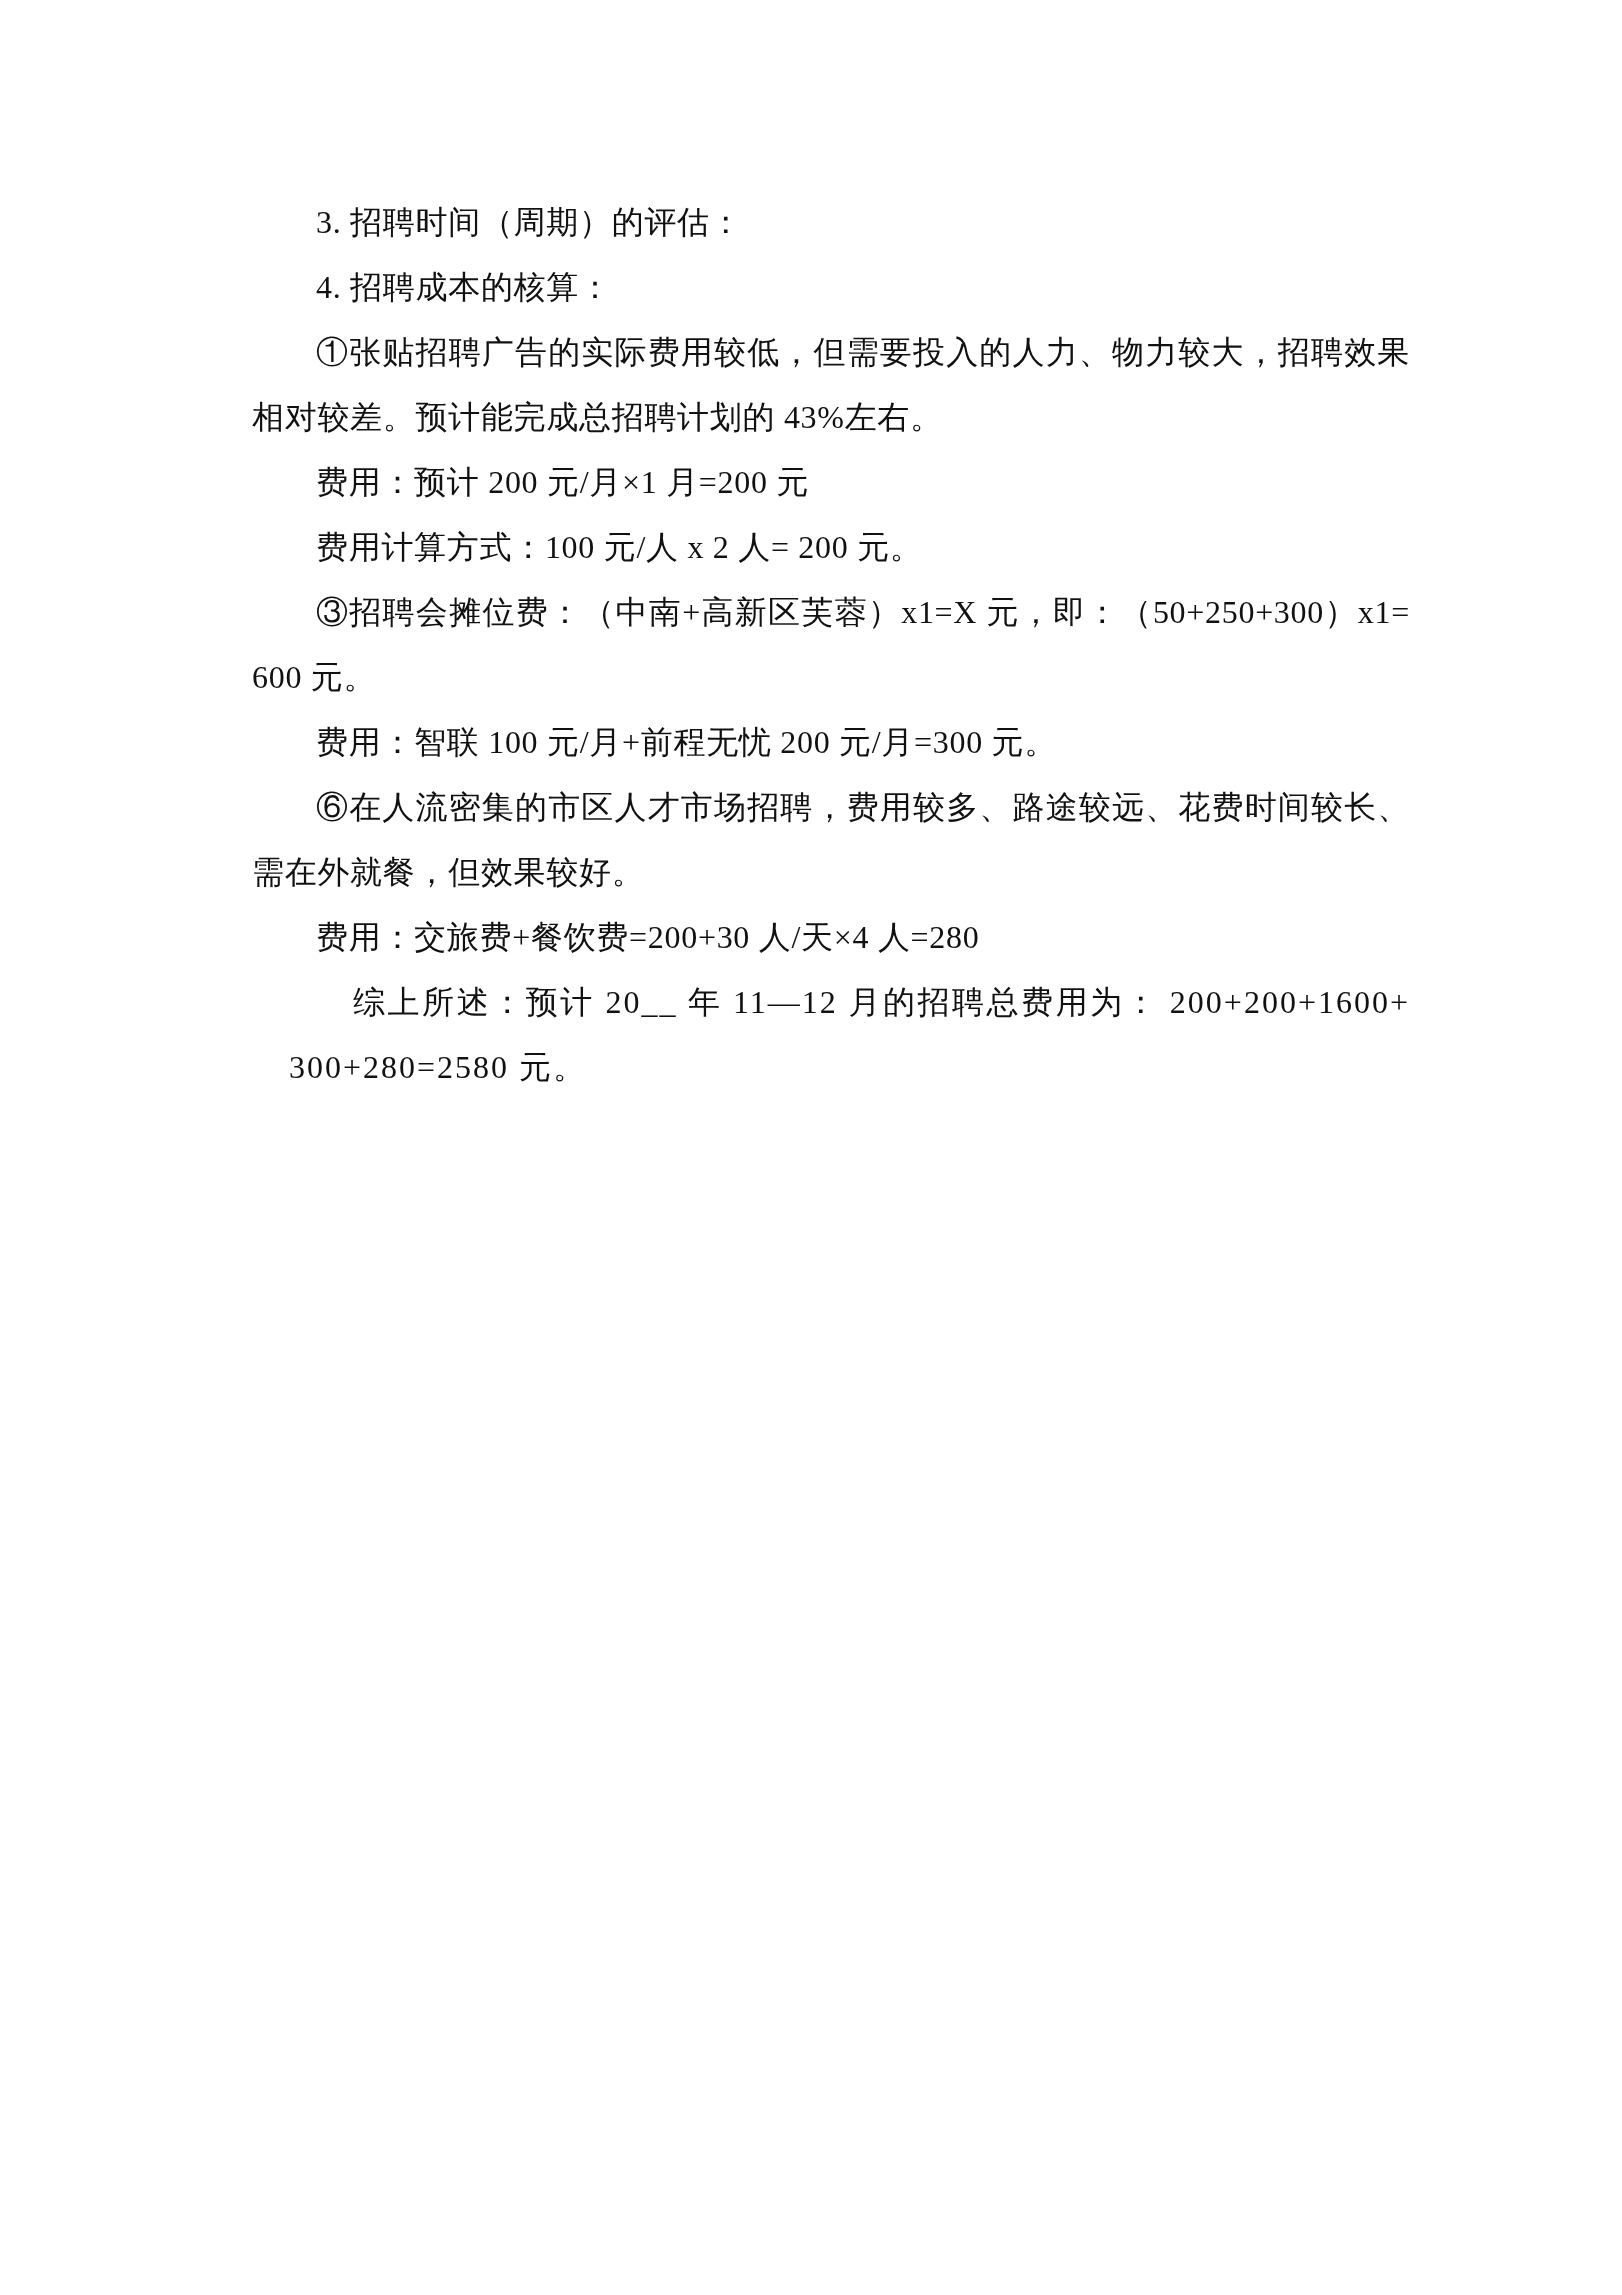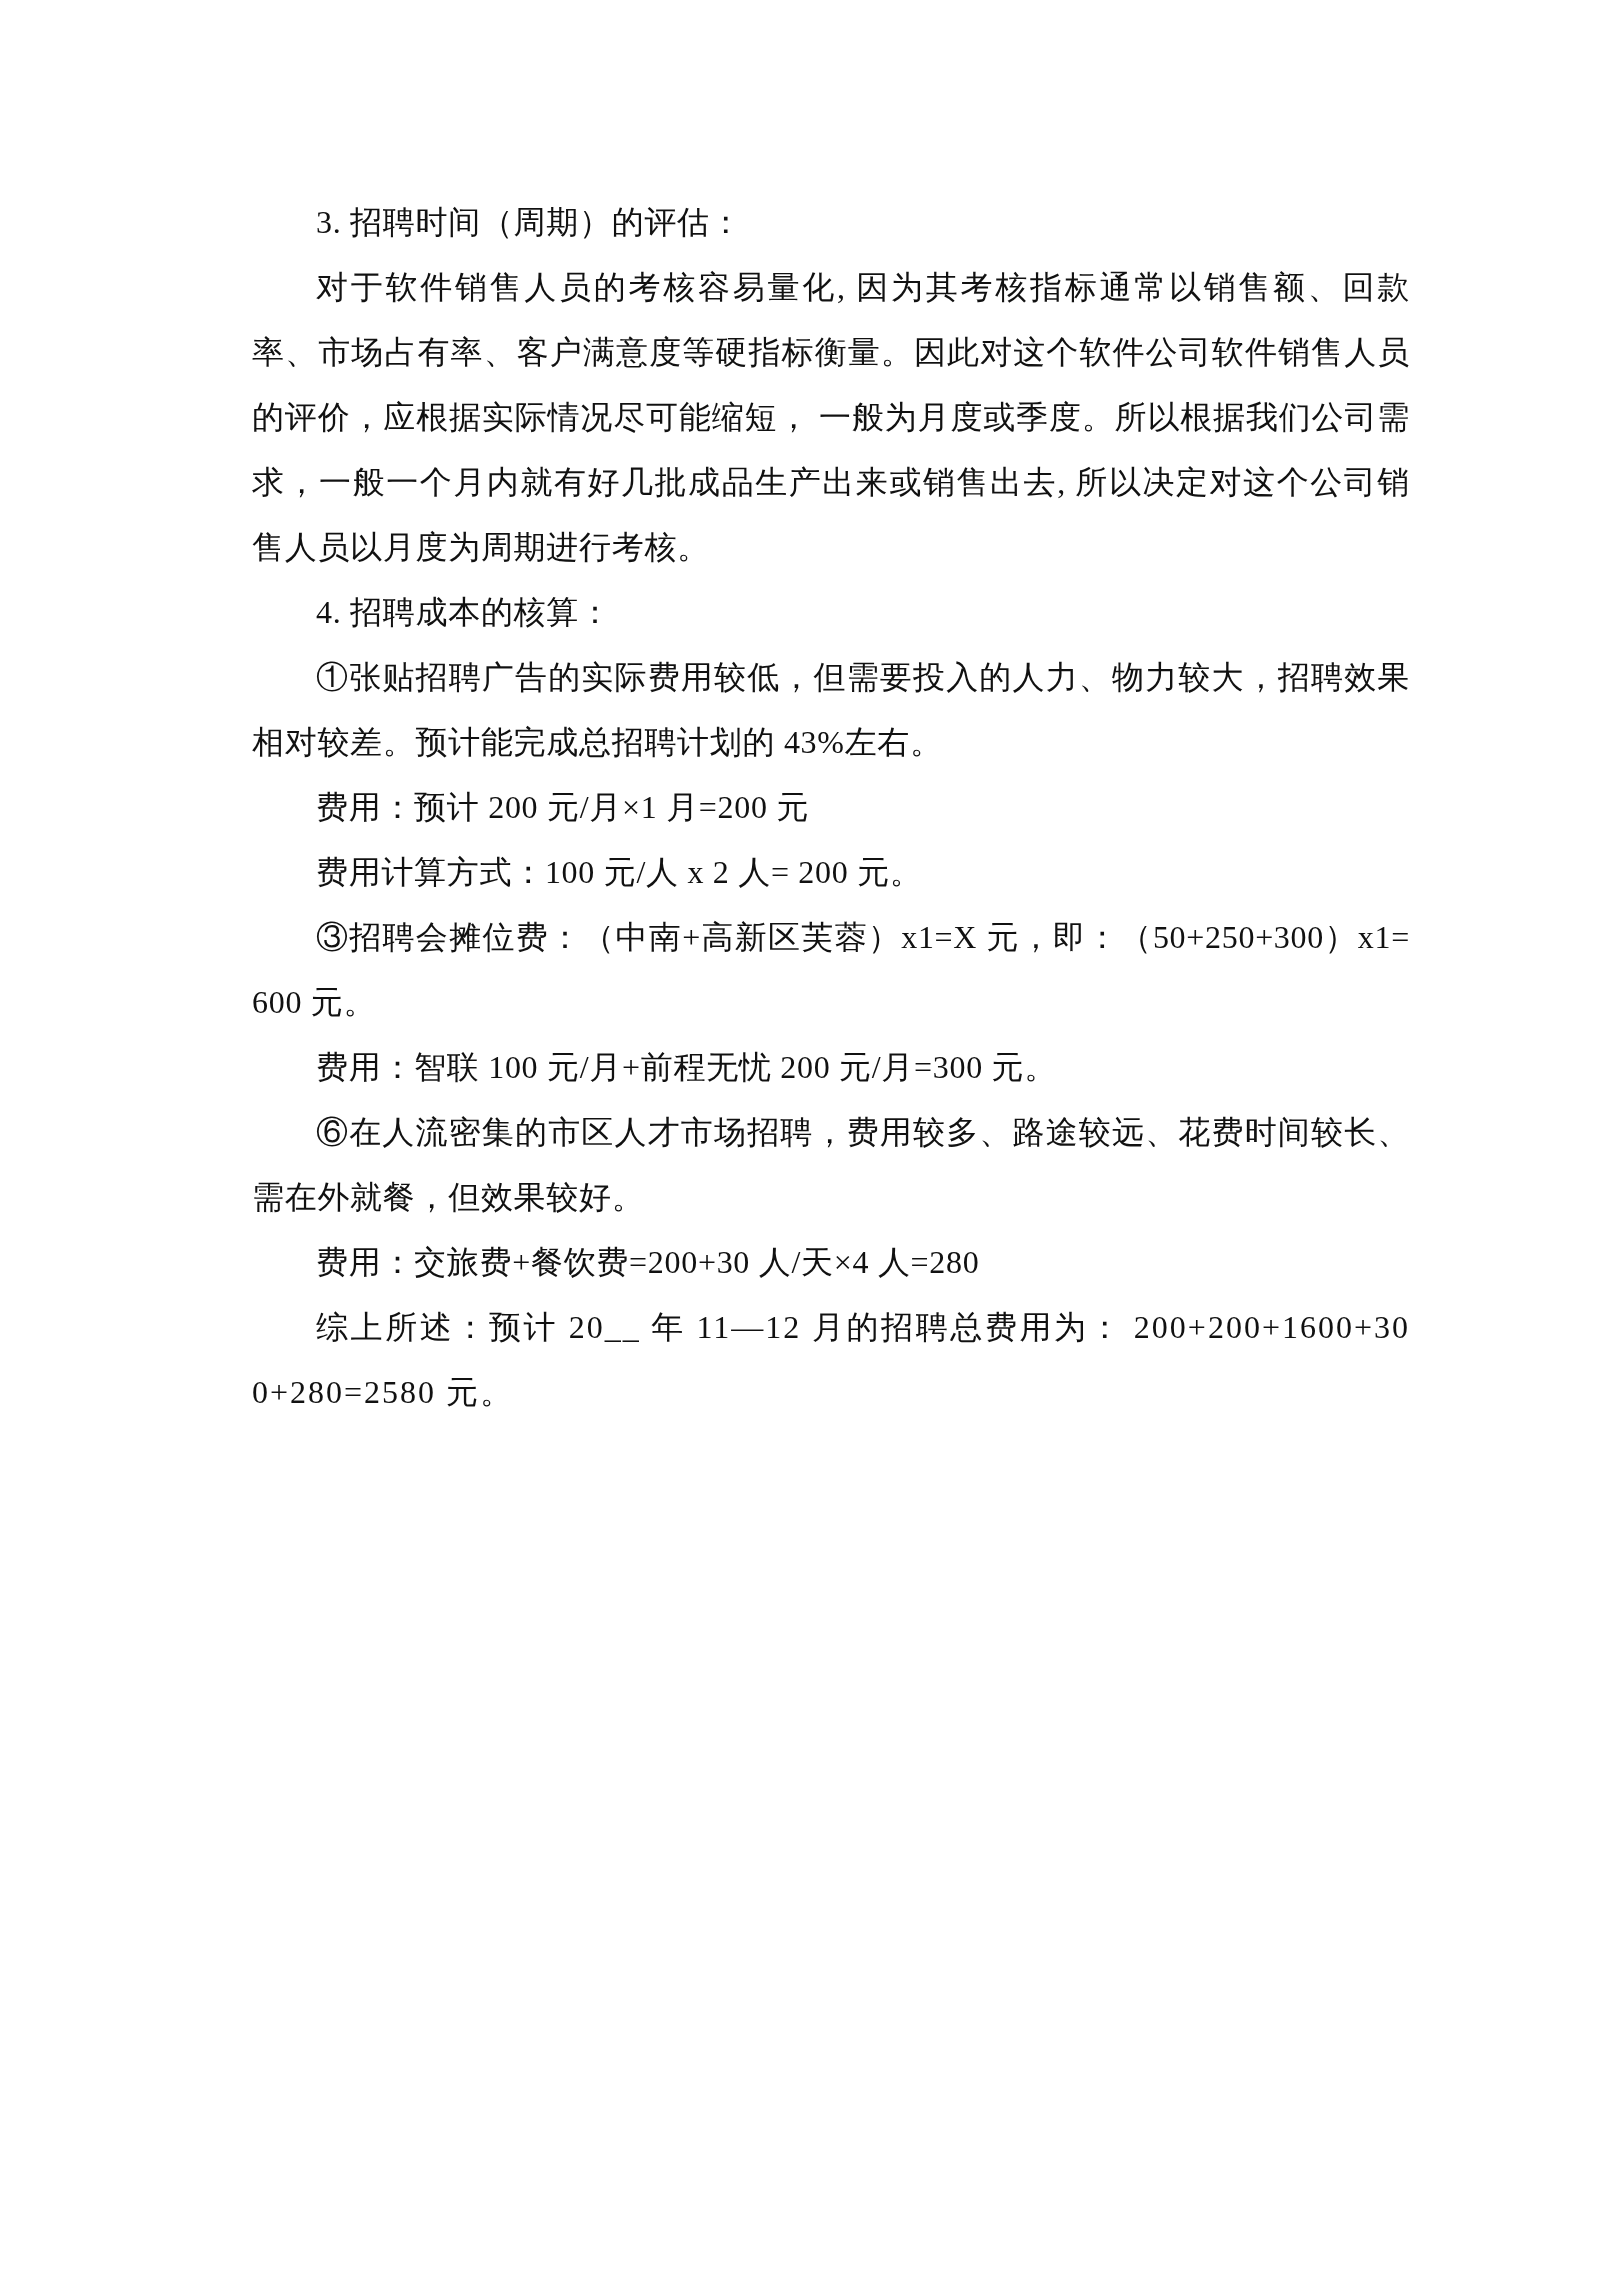--- a/index.html
+++ b/index.html
@@ -30,28 +30,28 @@
     font-size: 32px;
     line-height: 65px;
     text-align: justify;
     text-justify: inter-ideograph;
     text-indent: 2em;
     letter-spacing: 0.7px;
     word-break: break-all;
   }
   .para.summary {
     letter-spacing: 2px;
+    margin-left: 37px;
   }
 </style>
 </head>
 <body>
 
 <div class="page">
   <p class="para">3.  招聘时间（周期）的评估：</p>
-  <p class="para">对于软件销售人员的考核容易量化, 因为其考核指标通常以销售额、回款率、市场占有率、客户满意度等硬指标衡量。因此对这个软件公司软件销售人员的评价，应根据实际情况尽可能缩短， 一般为月度或季度。所以根据我们公司需求，一般一个月内就有好几批成品生产出来或销售出去, 所以决定对这个公司销售人员以月度为周期进行考核。</p>
   <p class="para">4.  招聘成本的核算：</p>
   <p class="para">①张贴招聘广告的实际费用较低，但需要投入的人力、物力较大，招聘效果相对较差。预计能完成总招聘计划的 43%左右。</p>
   <p class="para">费用：预计 200 元/月×1 月=200 元</p>
   <p class="para">费用计算方式：100 元/人 x 2 人= 200 元。</p>
   <p class="para">③招聘会摊位费：（中南+高新区芙蓉）x1=X 元，即：（50+250+300）x1=600 元。</p>
   <p class="para">费用：智联 100 元/月+前程无忧 200 元/月=300 元。</p>
   <p class="para">⑥在人流密集的市区人才市场招聘，费用较多、路途较远、花费时间较长、需在外就餐，但效果较好。</p>
   <p class="para">费用：交旅费+餐饮费=200+30 人/天×4 人=280</p>
   <p class="para summary">综上所述：预计 20__ 年 11—12 月的招聘总费用为： 200+200+1600+300+280=2580 元。</p>
 </div>

